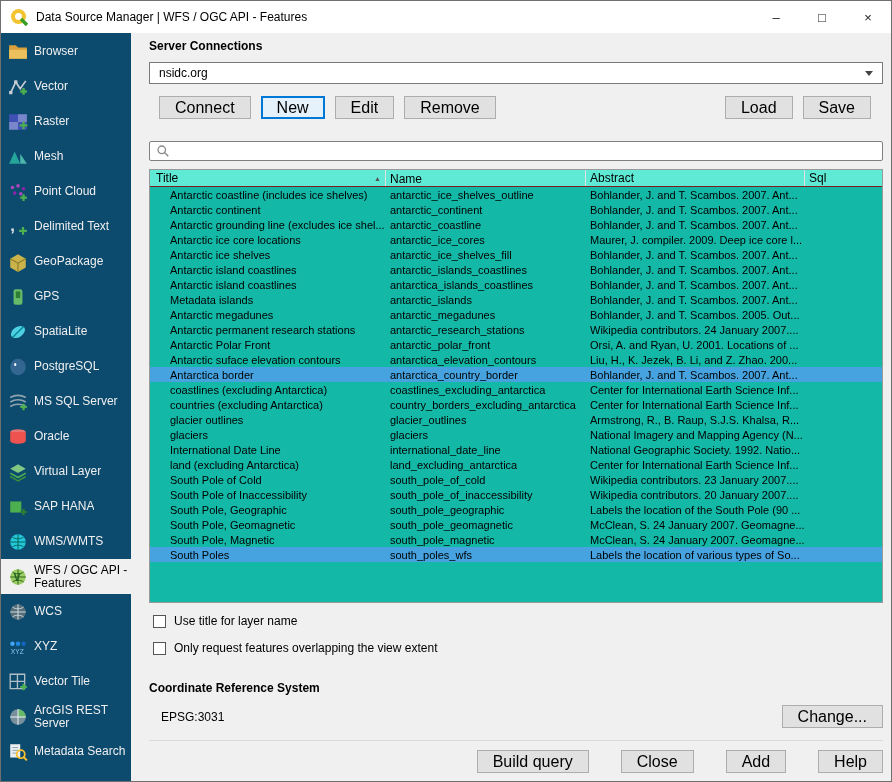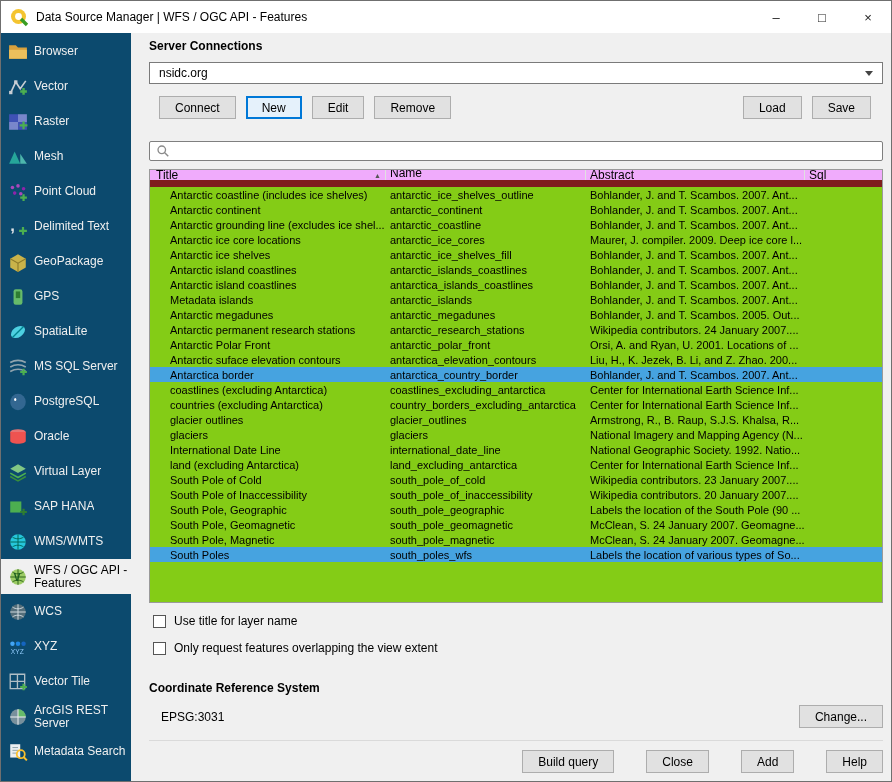--- a/index.html
+++ b/index.html
@@ -28,36 +28,36 @@
 
   
   .main { flex:1; display:flex; flex-direction:column; min-width:0; padding:6px 8px 8px 18px; background:#f0f0f0; }
   .heading { font-weight:bold; font-size:12px; height:15px; flex:none; }
   .heading.top { margin-bottom:8px; }
 
   .combo { height:22px; background:#fff; border:1px solid #7a7a7a; display:flex; align-items:center; padding:0 9px; margin-bottom:12px; flex:none; }
   .combo-value { flex:1; font-size:12px; }
   .combo-arrow { width:0; height:0; border-left:4px solid transparent; border-right:4px solid transparent; border-top:5px solid #444; }
 
-  .btn { background:#e1e1e1; border:1px solid #adadad; height:23px; padding:0 15px; font-family:"Liberation Sans",sans-serif; font-size:12px; color:#000; cursor:default; }
+  .btn { background:#e1e1e1; border:1px solid #adadad; height:23px; padding:0 15px; font-family:"Liberation Sans",sans-serif; font-size:16px; color:#000; cursor:default; }
   .btn.focused { background:#e5f1fb; border:1px solid #0078d7; box-shadow:inset 0 0 0 1px #0078d7; }
   .btn-row { display:flex; gap:10px; margin:0 12px 22px 10px; flex:none; }
   .btn-row .spacer { flex:1; }
 
   .search { height:20px; background:#fff; border:1px solid #7f7f7f; border-radius:2px; display:flex; align-items:center; padding:0 6px; margin-bottom:8px; flex:none; }
   .search-icon { width:14px; height:14px; flex:none; margin-right:5px; }
   .search-icon svg { width:14px; height:14px; display:block; }
   .search-input { flex:1; border:none; outline:none; background:transparent; font-family:"Liberation Sans",sans-serif; font-size:12px; height:16px; }
 
   
   .table { flex:1; min-height:0; border:1px solid #9a9a9a; background:#fff; display:flex; flex-direction:column; }
-  .thead { display:flex; flex:none; background:#f0abfc; border-bottom:7px solid #7f1d1d; height:17px; font-size:12px; }
+  .thead { display:flex; flex:none; background:#5eead4; border-bottom:1px solid #7f1d1d; height:17px; font-size:12px; }
   .th { display:flex; align-items:center; justify-content:space-between; padding:0 4px 0 6px; border-right:1px solid #e0e0e0; overflow:hidden; white-space:nowrap; }
   .sort { font-size:7px; color:#555; margin-left:4px; }
-  .tbody { flex:1; overflow:hidden; background:#84cc16; }
+  .tbody { flex:1; overflow:hidden; background:#14b8a6; }
   .trow { display:flex; height:15px; align-items:center; font-size:11px; white-space:nowrap; cursor:default; }
   .trow.selected { background:#46a3e0; }
   .tcell { overflow:hidden; padding-right:4px; }
   .c-title { width:236px; flex:none; }
   .trow .c-title { padding-left:20px; }
   .c-name { width:200px; flex:none; padding-left:4px;align-items:flex-end; }
   .c-abstract { width:219px; flex:none; padding-left:4px; }
   .c-sql { flex:1; padding-left:4px; border-right:none; }
 
   
@@ -182,34 +182,34 @@
             <svg viewBox="0 0 18 18">
               <ellipse cx="9" cy="9" rx="7" ry="4.6" fill="#4dd0e1" transform="rotate(-35 9 9)"></ellipse>
               <path d="M4 14L14 4" stroke="#00838f" stroke-width="1.2"></path>
             </svg>
           </span>
           <span class="sb-label">SpatiaLite</span>
         </div>
         <div class="sb-item">
           <span class="sb-icon">
             <svg viewBox="0 0 18 18">
+              <ellipse cx="9" cy="9" rx="7" ry="7.4" fill="#336791"></ellipse>
+              <ellipse cx="6.5" cy="6.8" rx="1" ry="1.4" fill="#ffffff"></ellipse>
+            </svg>
+          </span>
+          <span class="sb-label">PostgreSQL</span>
+        </div>
+        <div class="sb-item">
+          <span class="sb-icon">
+            <svg viewBox="0 0 18 18">
               <path d="M2 5q7-4 14 0M2 9q7-4 14 0M2 13q7-4 14 0" stroke="#90a4ae" fill="none" stroke-width="1.5"></path>
               <path d="M11 13.5h6M14 10.5v6" stroke="#4caf50" stroke-width="2"></path>
             </svg>
           </span>
           <span class="sb-label">MS SQL Server</span>
-        </div>
-        <div class="sb-item">
-          <span class="sb-icon">
-            <svg viewBox="0 0 18 18">
-              <ellipse cx="9" cy="9" rx="7" ry="7.4" fill="#336791"></ellipse>
-              <ellipse cx="6.5" cy="6.8" rx="1" ry="1.4" fill="#ffffff"></ellipse>
-            </svg>
-          </span>
-          <span class="sb-label">PostgreSQL</span>
         </div>
         <div class="sb-item">
           <span class="sb-icon">
             <svg viewBox="0 0 18 18">
               <ellipse cx="9" cy="4.5" rx="7" ry="2.5" fill="#e57373"></ellipse>
               <path d="M2 4.5v8c0 1.4 3.1 2.5 7 2.5s7-1.1 7-2.5v-8" fill="#ef5350"></path>
             </svg>
           </span>
           <span class="sb-label">Oracle</span>
         </div>

